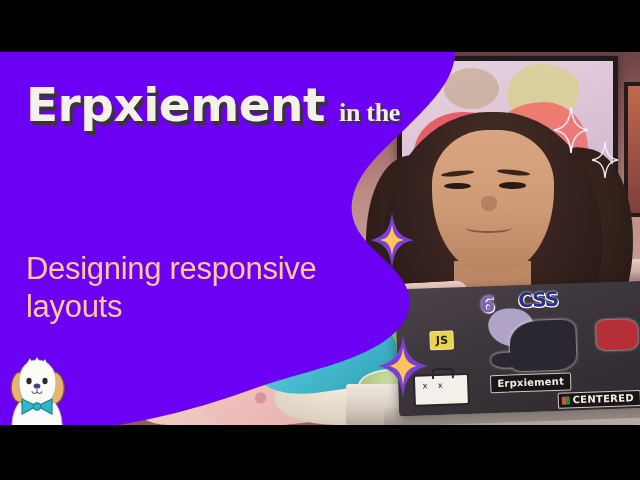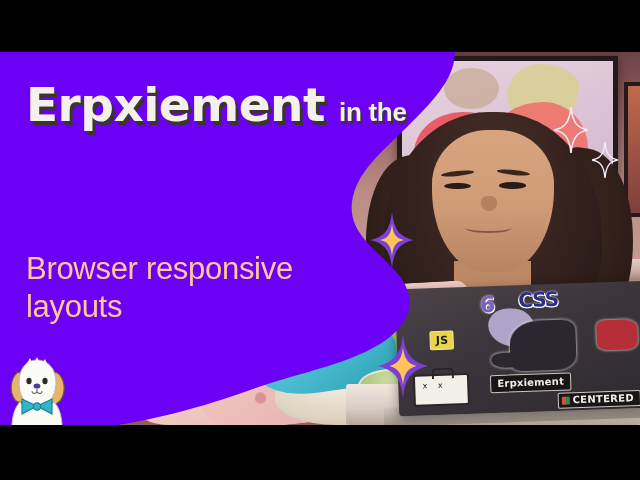--- a/index.html
+++ b/index.html
@@ -482,21 +482,21 @@
   .t-main {
     font-family: "DejaVu Sans", sans-serif;
     font-weight: bold;
     font-size: 47px;
     color: #f4f1ea;
     text-shadow: 3px 4px 0 #3a3436;
     letter-spacing: -0.5px;
     line-height: 1.05;
   }
   .t-small {
-    font-family: Liberation Sans, sans-serif;
+    font-family: Liberation Serif, serif;
     font-weight: bold;
     font-size: 26px;
     color: #f4f1ea;
     text-shadow: 2px 3px 0 #3a3436;
     letter-spacing: -0.3px;
   }
   .title-line2 {
     margin-top: 6px;
   }
   .subtitle {
@@ -620,21 +620,21 @@
       </svg>
     </div>
 
     <div class="title-block">
       <div class="title-line1">
         <span class="t-main">Erpxiement</span>
         <span class="t-small">in the</span>
       </div>
     </div>
 
-    <div class="subtitle">Browser responsive layouts</div>
+    <div class="subtitle">Designing responsive layouts</div>
 
     <div class="sparkle sp-a">
       <svg width="44" height="56" viewBox="0 0 44 56">
         <path d="M22,0 C24,18 30,25 44,28 C30,31 24,38 22,56 C20,38 14,31 0,28 C14,25 20,18 22,0 Z" fill="#7B3FD4"></path>
         <path d="M22,12 C23.3,23 26.6,26.5 34,28 C26.6,29.5 23.3,33 22,44 C20.7,33 17.4,29.5 10,28 C17.4,26.5 20.7,23 22,12 Z" fill="#FFC35A"></path>
       </svg>
     </div>
     <div class="sparkle sp-b">
       <svg width="50" height="64" viewBox="0 0 50 64">
         <path d="M25,0 C27,20 34,28 50,32 C34,36 27,44 25,64 C23,44 16,36 0,32 C16,28 23,20 25,0 Z" fill="#7B3FD4"></path>

